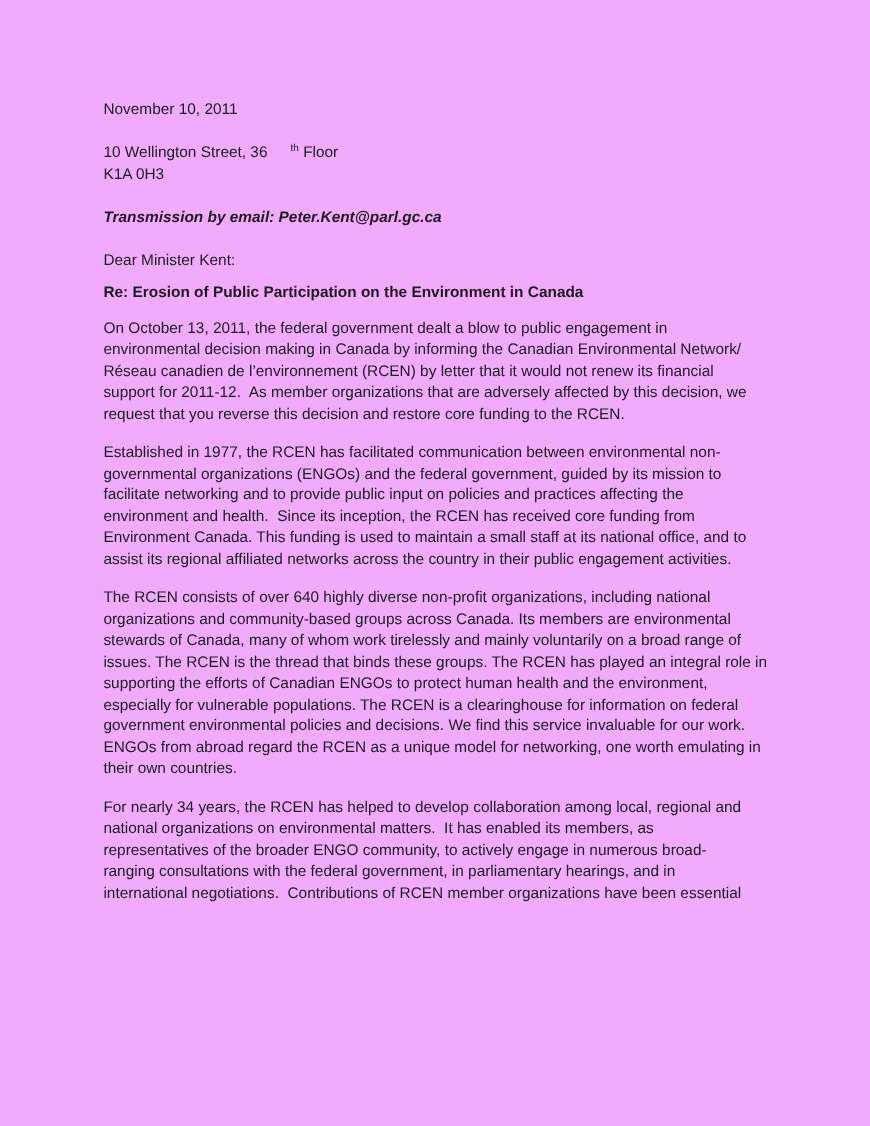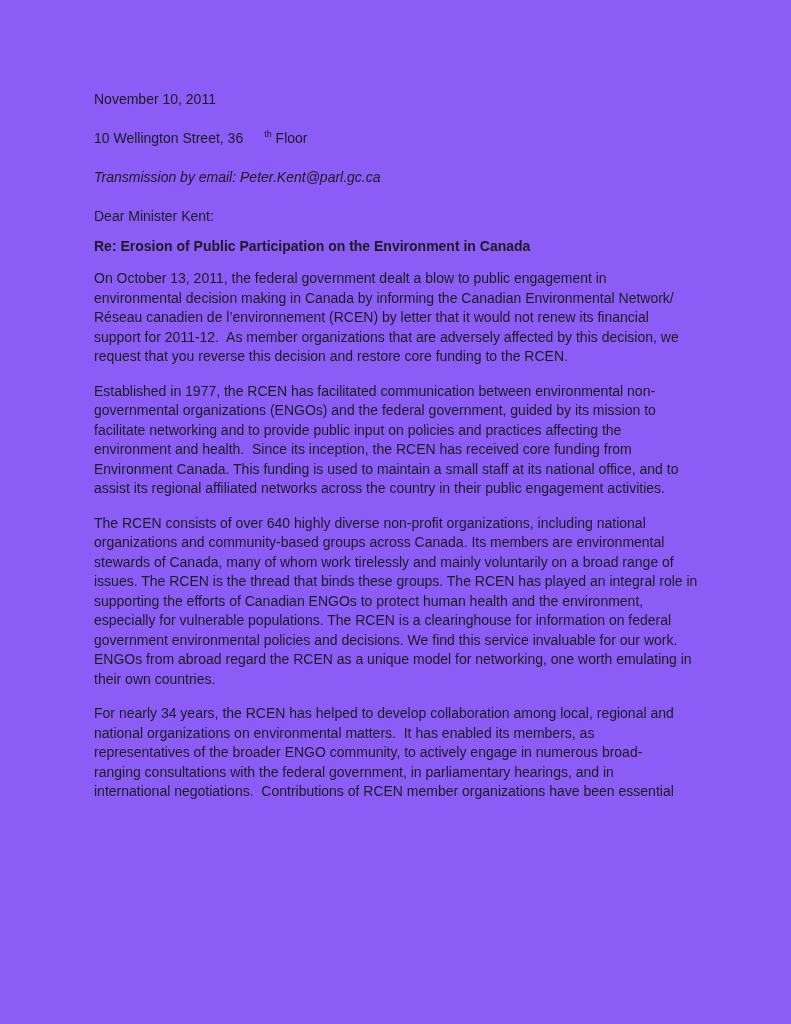--- a/index.html
+++ b/index.html
@@ -4,21 +4,21 @@
 <style>
   html, body {
     margin: 0;
     padding: 0;
     background: #ffffff;
   }
   .page {
     position: relative;
     width: 791px;
     height: 1024px;
-    background: #8b5cf6;
+    background: #f0abfc;
     overflow: hidden;
     font-family: "Liberation Sans", sans-serif;
     font-size: 14px;
     line-height: 19.5px;
     color: #1c1c1c;
   }
   .doc {
     padding: 90px 70px 0 94px;
   }
   .doc p, .doc div {
@@ -28,21 +28,21 @@
   .pre {
     white-space: pre-wrap;
   }
   .date-line {
     margin-bottom: 19.5px !important;
   }
   .recipient-block {
     margin-bottom: 19.5px !important;
   }
   .transmission-line {
-    font-weight: normal;
+    font-weight: bold;
     font-style: italic;
     margin-bottom: 19.5px !important;
   }
   .salutation-line {
     margin-bottom: 10px !important;
   }
   .subject-line {
     font-weight: bold;
     margin-bottom: 13px !important;
   }
@@ -59,20 +59,21 @@
 </head>
 <body>
 
 <div class="page">
   <div class="doc">
 
     <p class="date-line">November 10, 2011</p>
 
     <div class="recipient-block">
       <div><span>10 Wellington Street, 36</span><sup class="ordinal">th</sup><span class="pre"> Floor</span></div>
+      <div>K1A 0H3</div>
     </div>
 
     <p class="transmission-line">Transmission by email: Peter.Kent@parl.gc.ca</p>
 
     <p class="salutation-line">Dear Minister Kent:</p>
 
     <p class="subject-line">Re: Erosion of Public Participation on the Environment in Canada</p>
 
     <p class="body-para pre">On October 13, 2011, the federal government dealt a blow to public engagement in
 environmental decision making in Canada by informing the Canadian Environmental Network/

